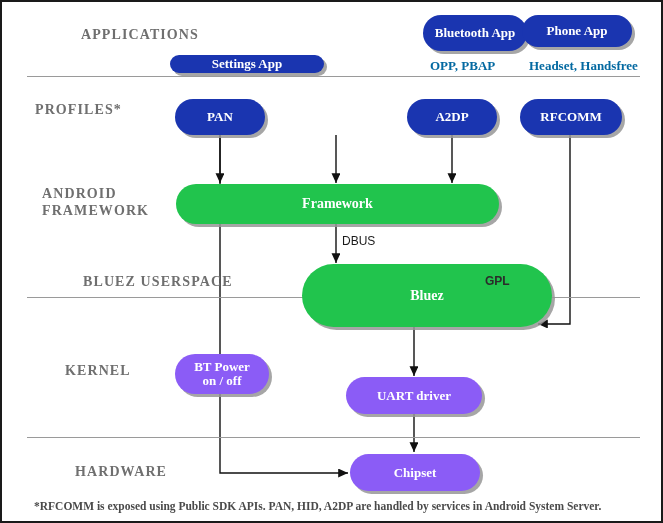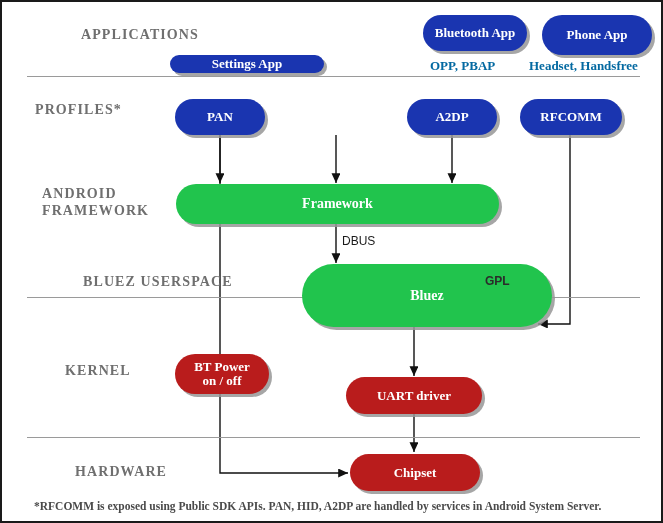--- a/index.html
+++ b/index.html
@@ -48,21 +48,21 @@
     font-family: "Liberation Serif", serif;
     font-weight: bold;
     font-size: 13px;
     line-height: 14px;
     border-radius: 999px;
     box-shadow: 3px 3px 0 rgba(150,150,150,0.85);
     white-space: pre-line;
   }
   .pill.blue  { background: #1a35b0; }
   .pill.green { background: #21c44d; }
-  .pill.red   { background: #b91c1c; }
+  .pill.red   { background: #8b5cf6; }
 
   .sub-note {
     position: absolute;
     color: #0369a1;
     font-family: "Liberation Serif", serif;
     font-weight: bold;
     font-size: 13px;
     white-space: nowrap;
   }
 
@@ -142,21 +142,21 @@
   <div class="layer-label" style="left:33px; top:271px;margin-left:48px;">BLUEZ USERSPACE</div>
 
   <div class="layer-label" style="left:63px; top:360px;">KERNEL</div>
 
   <div class="layer-label" style="left:73px; top:461px;">HARDWARE</div>
 
   <div class="pill blue" style="left:168px; top:13px; width:154px; height:18px;margin-top:40px;">Settings App</div>
 
   <div class="pill blue" style="left:421px; top:13px; width:104px; height:36px;">Bluetooth App</div>
 
-  <div class="pill blue" style="left:540px; top:13px; width:110px; height:40px;text-align:center;">Phone App</div>
+  <div class="pill blue" style="left:520px; top:13px; width:110px; height:32px;text-align:center;">Phone App</div>
 
   <div class="sub-note" style="left:428px; top:56px;">OPP, PBAP</div>
 
   <div class="sub-note" style="left:527px; top:56px;">Headset, Handsfree</div>
 
   <div class="pill blue" style="left:173px; top:97px; width:90px; height:36px;">PAN</div>
 
 
   <div class="pill blue" style="left:405px; top:97px; width:90px; height:36px;">A2DP</div>
 

